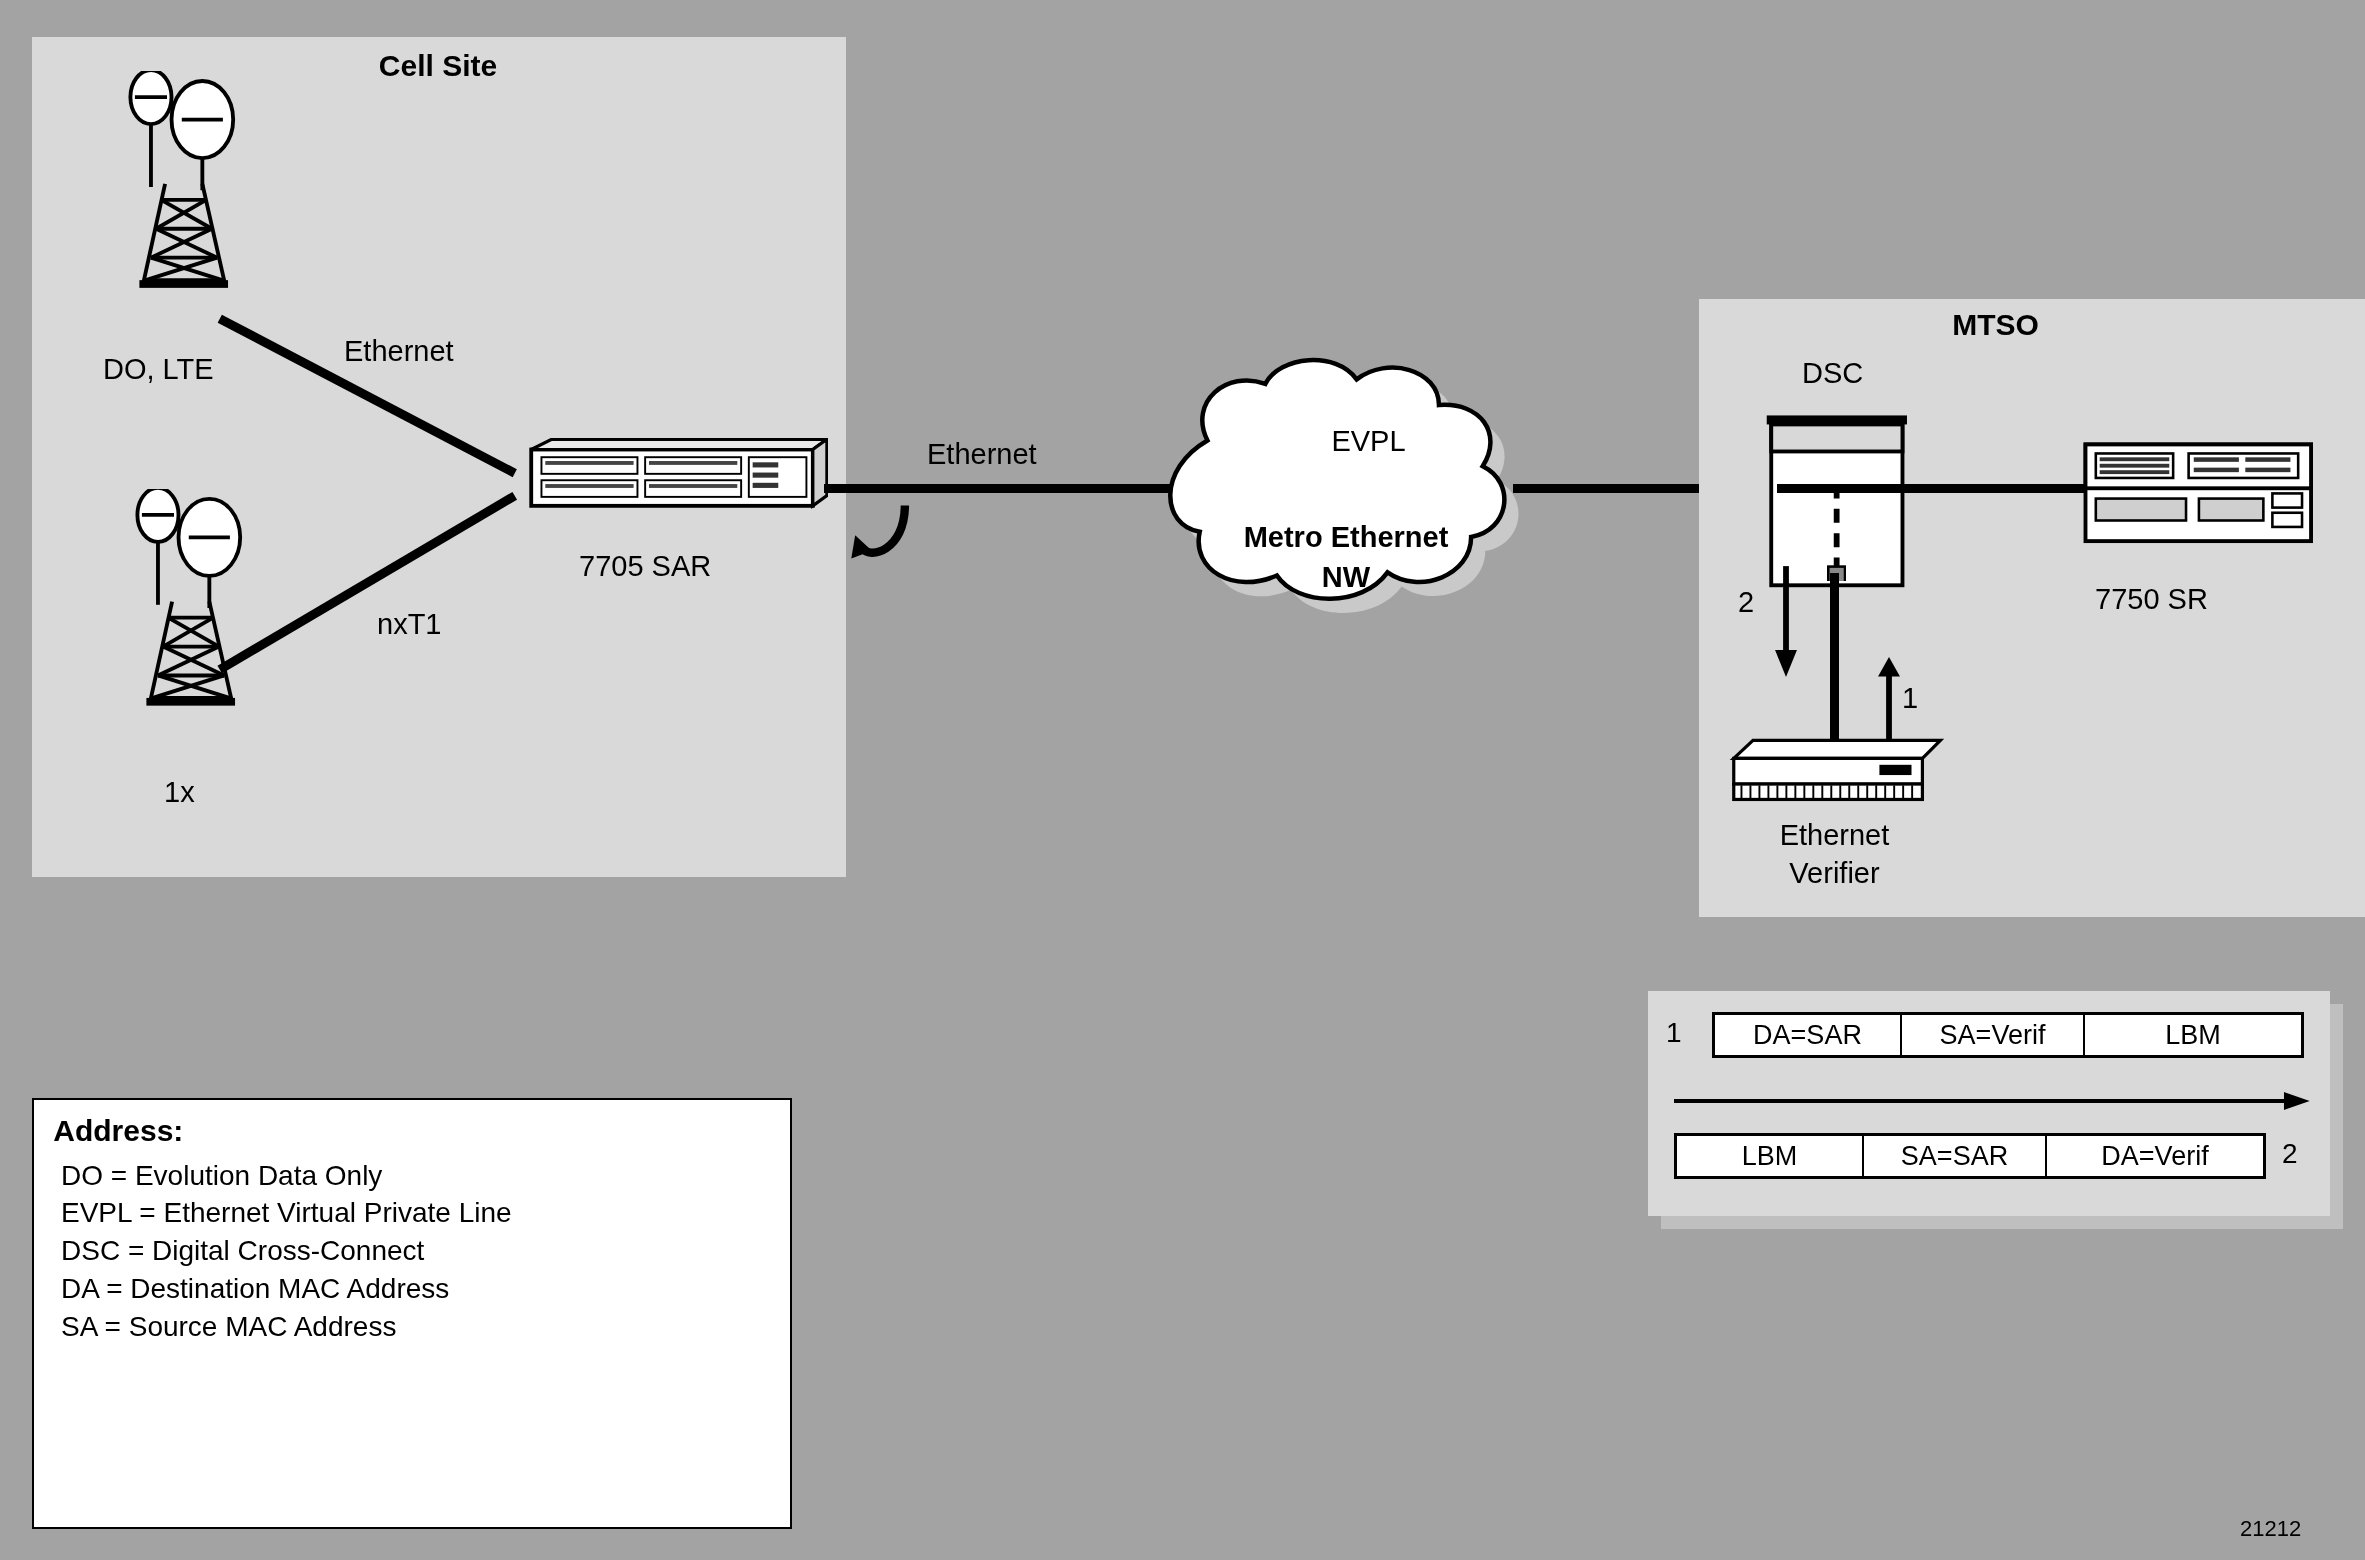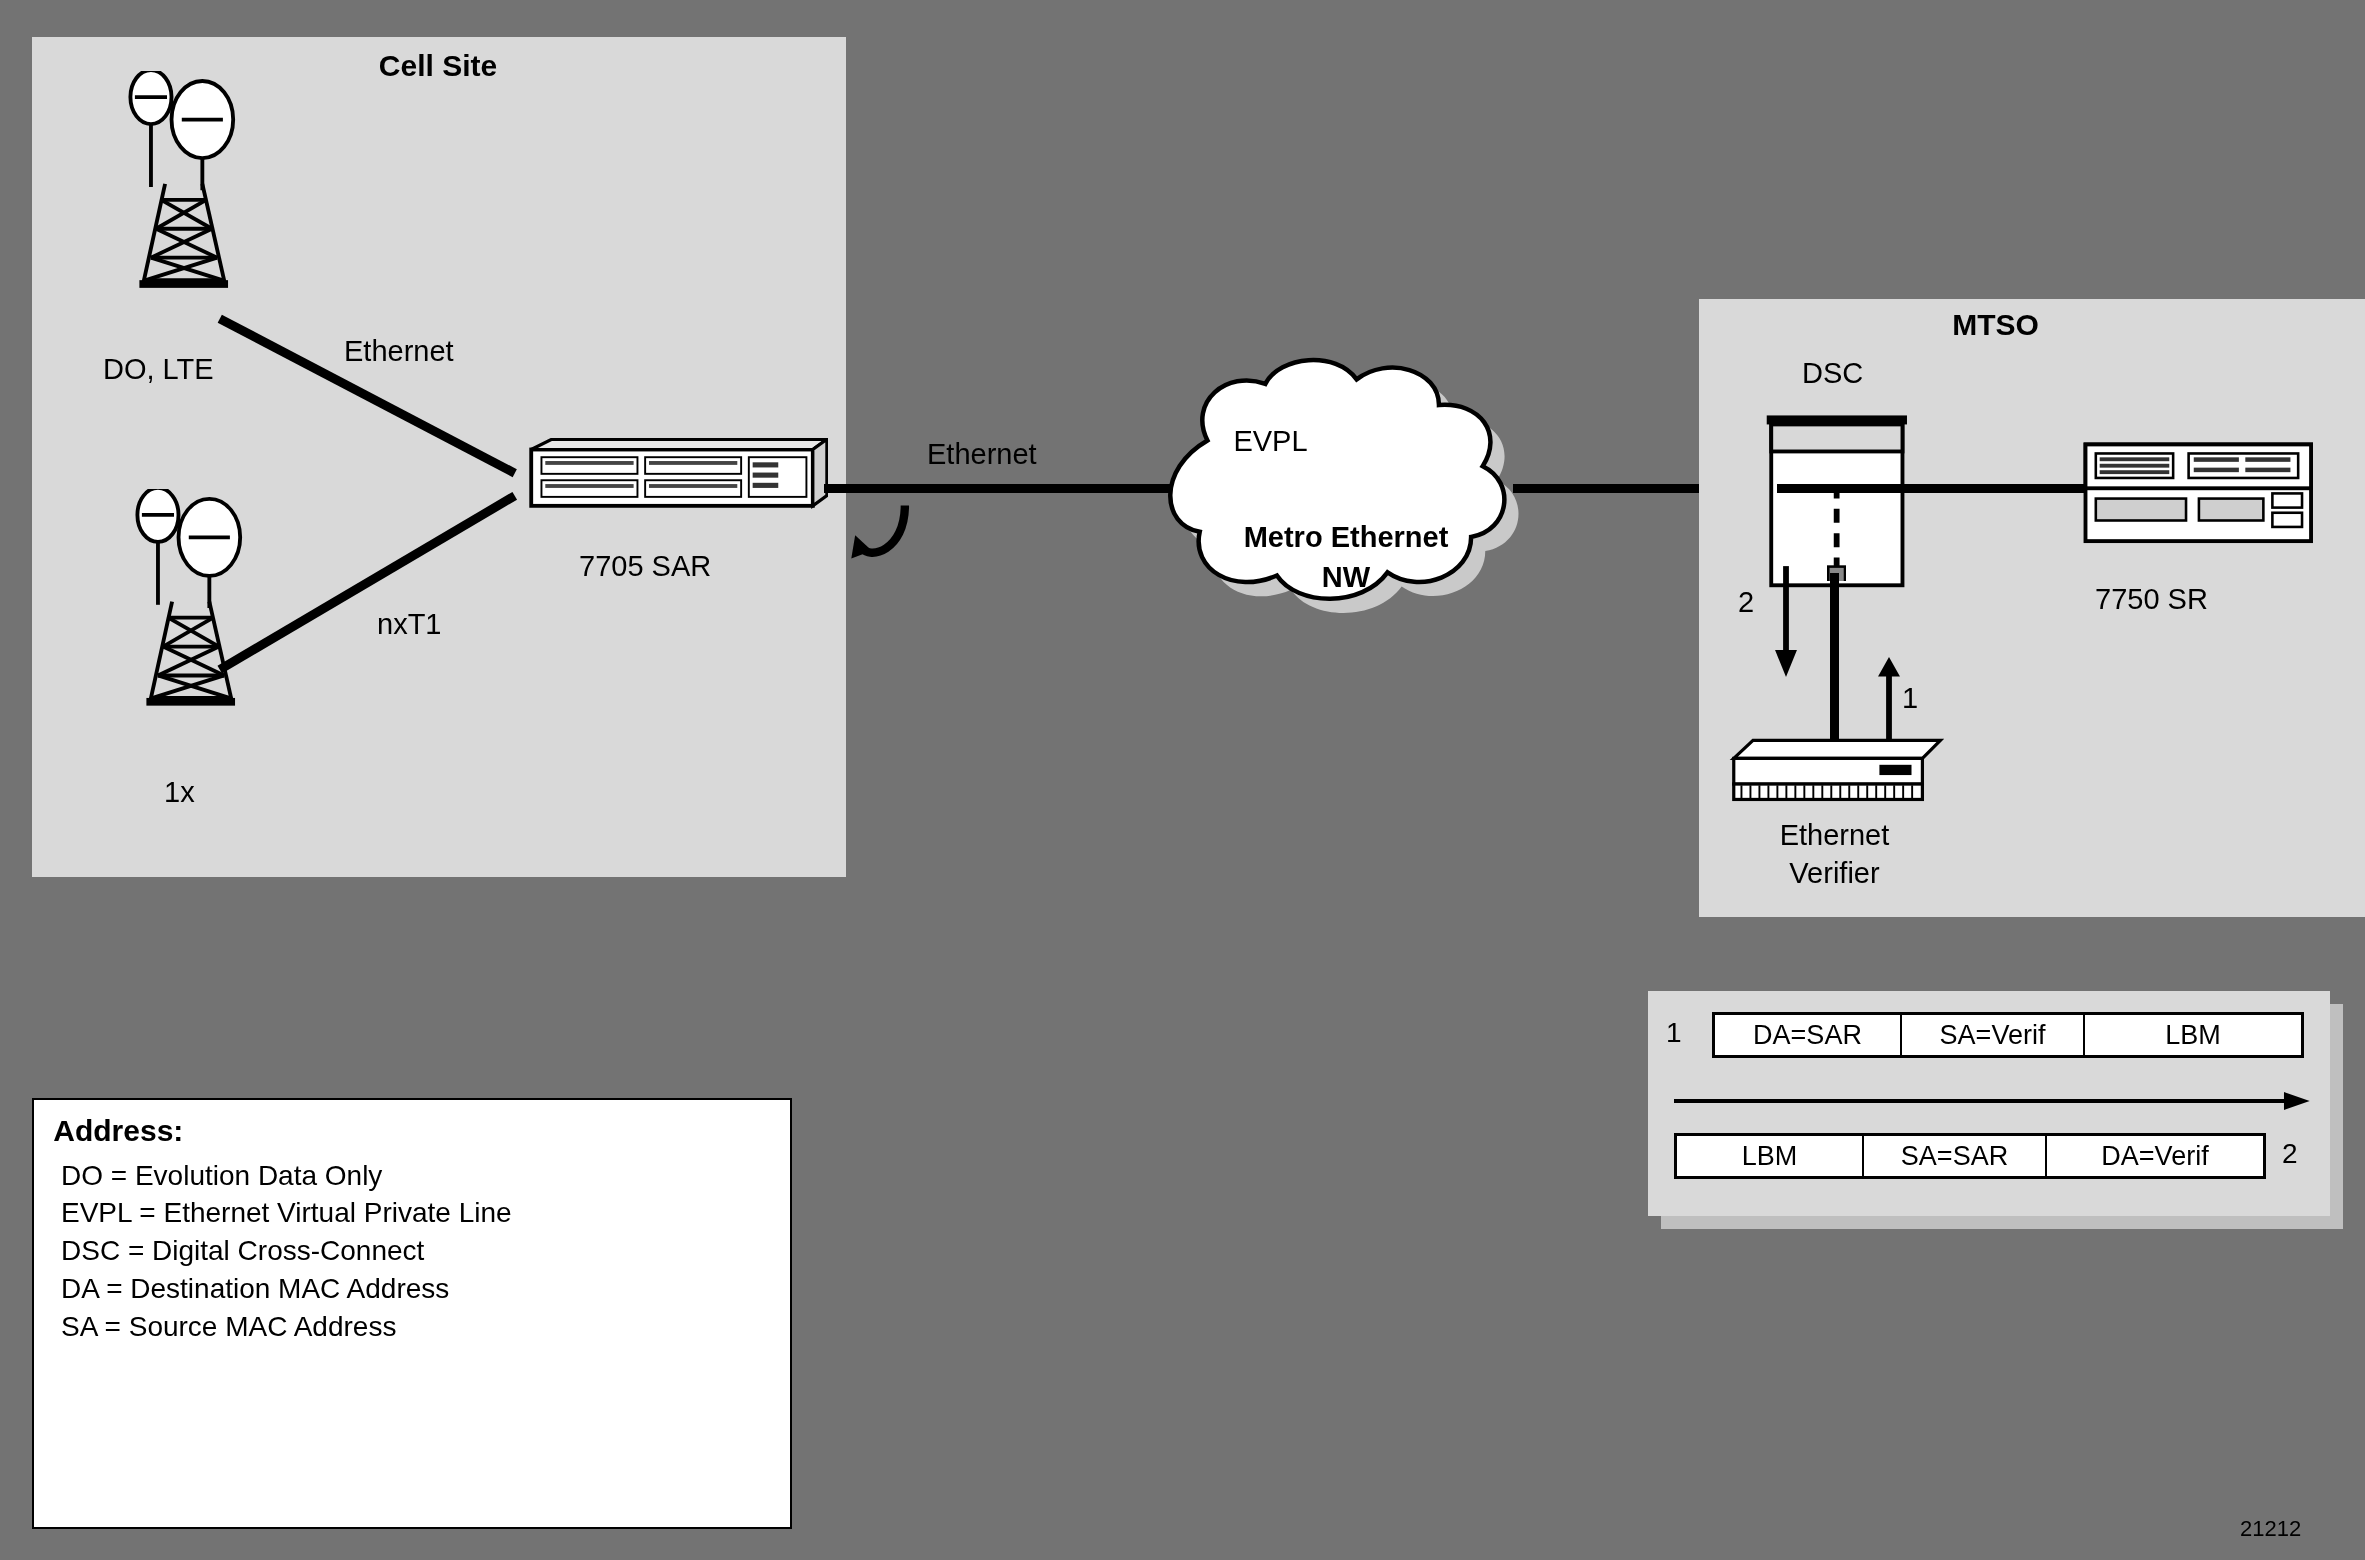--- a/index.html
+++ b/index.html
@@ -9,21 +9,21 @@
   }
   body {
     font-family: "Liberation Sans", sans-serif;
     color: #000000;
   }
   #canvas {
     position: relative;
     width: 2366px;
     height: 1561px;
     overflow: hidden;
-    background: #737373;
+    background: #a3a3a3;
   }
   .abs { position: absolute; }
 
   
   .site-box {
     background: #d9d9d9;
   }
   .site-title {
     font-size: 30px;
     font-weight: bold;
@@ -234,21 +234,21 @@
                C 232 18, 320 10, 352 55
                C 400 18, 480 40, 480 95
                C 545 90, 580 140, 548 190
                C 600 215, 590 290, 530 300
                C 530 360, 450 390, 400 355
                C 360 410, 260 408, 228 360
                C 160 390, 95 350, 108 292
                C 48 282, 42 195, 120 150 Z" fill="#ffffff" stroke="#000000" stroke-width="7"></path>
     </svg>
   </div>
-  <div class="abs lbl lbl-center" style="left:1190px; top:425px; width:161px;">EVPL</div>
+  <div class="abs lbl lbl-center" style="left:1288px; top:425px; width:161px;">EVPL</div>
   <div class="abs lbl-b lbl-center" style="left:1172px; top:521px; width:348px;">Metro Ethernet</div>
   <div class="abs lbl-b lbl-center" style="left:1172px; top:561px; width:348px;">NW</div>
 
   <div class="abs line" style="left:1513px; top:484px; width:270px; height:9px;"></div>
 
   <div class="abs site-box" style="left:1699px; top:299px; width:689px; height:618px;"></div>
   <div class="abs site-title" style="left:1867px; top:308px; width:257px;">MTSO</div>
 
   <div class="abs lbl" style="left:1802px; top:357px;">DSC</div>
   <div class="abs" style="left:1757px; top:409px;">

